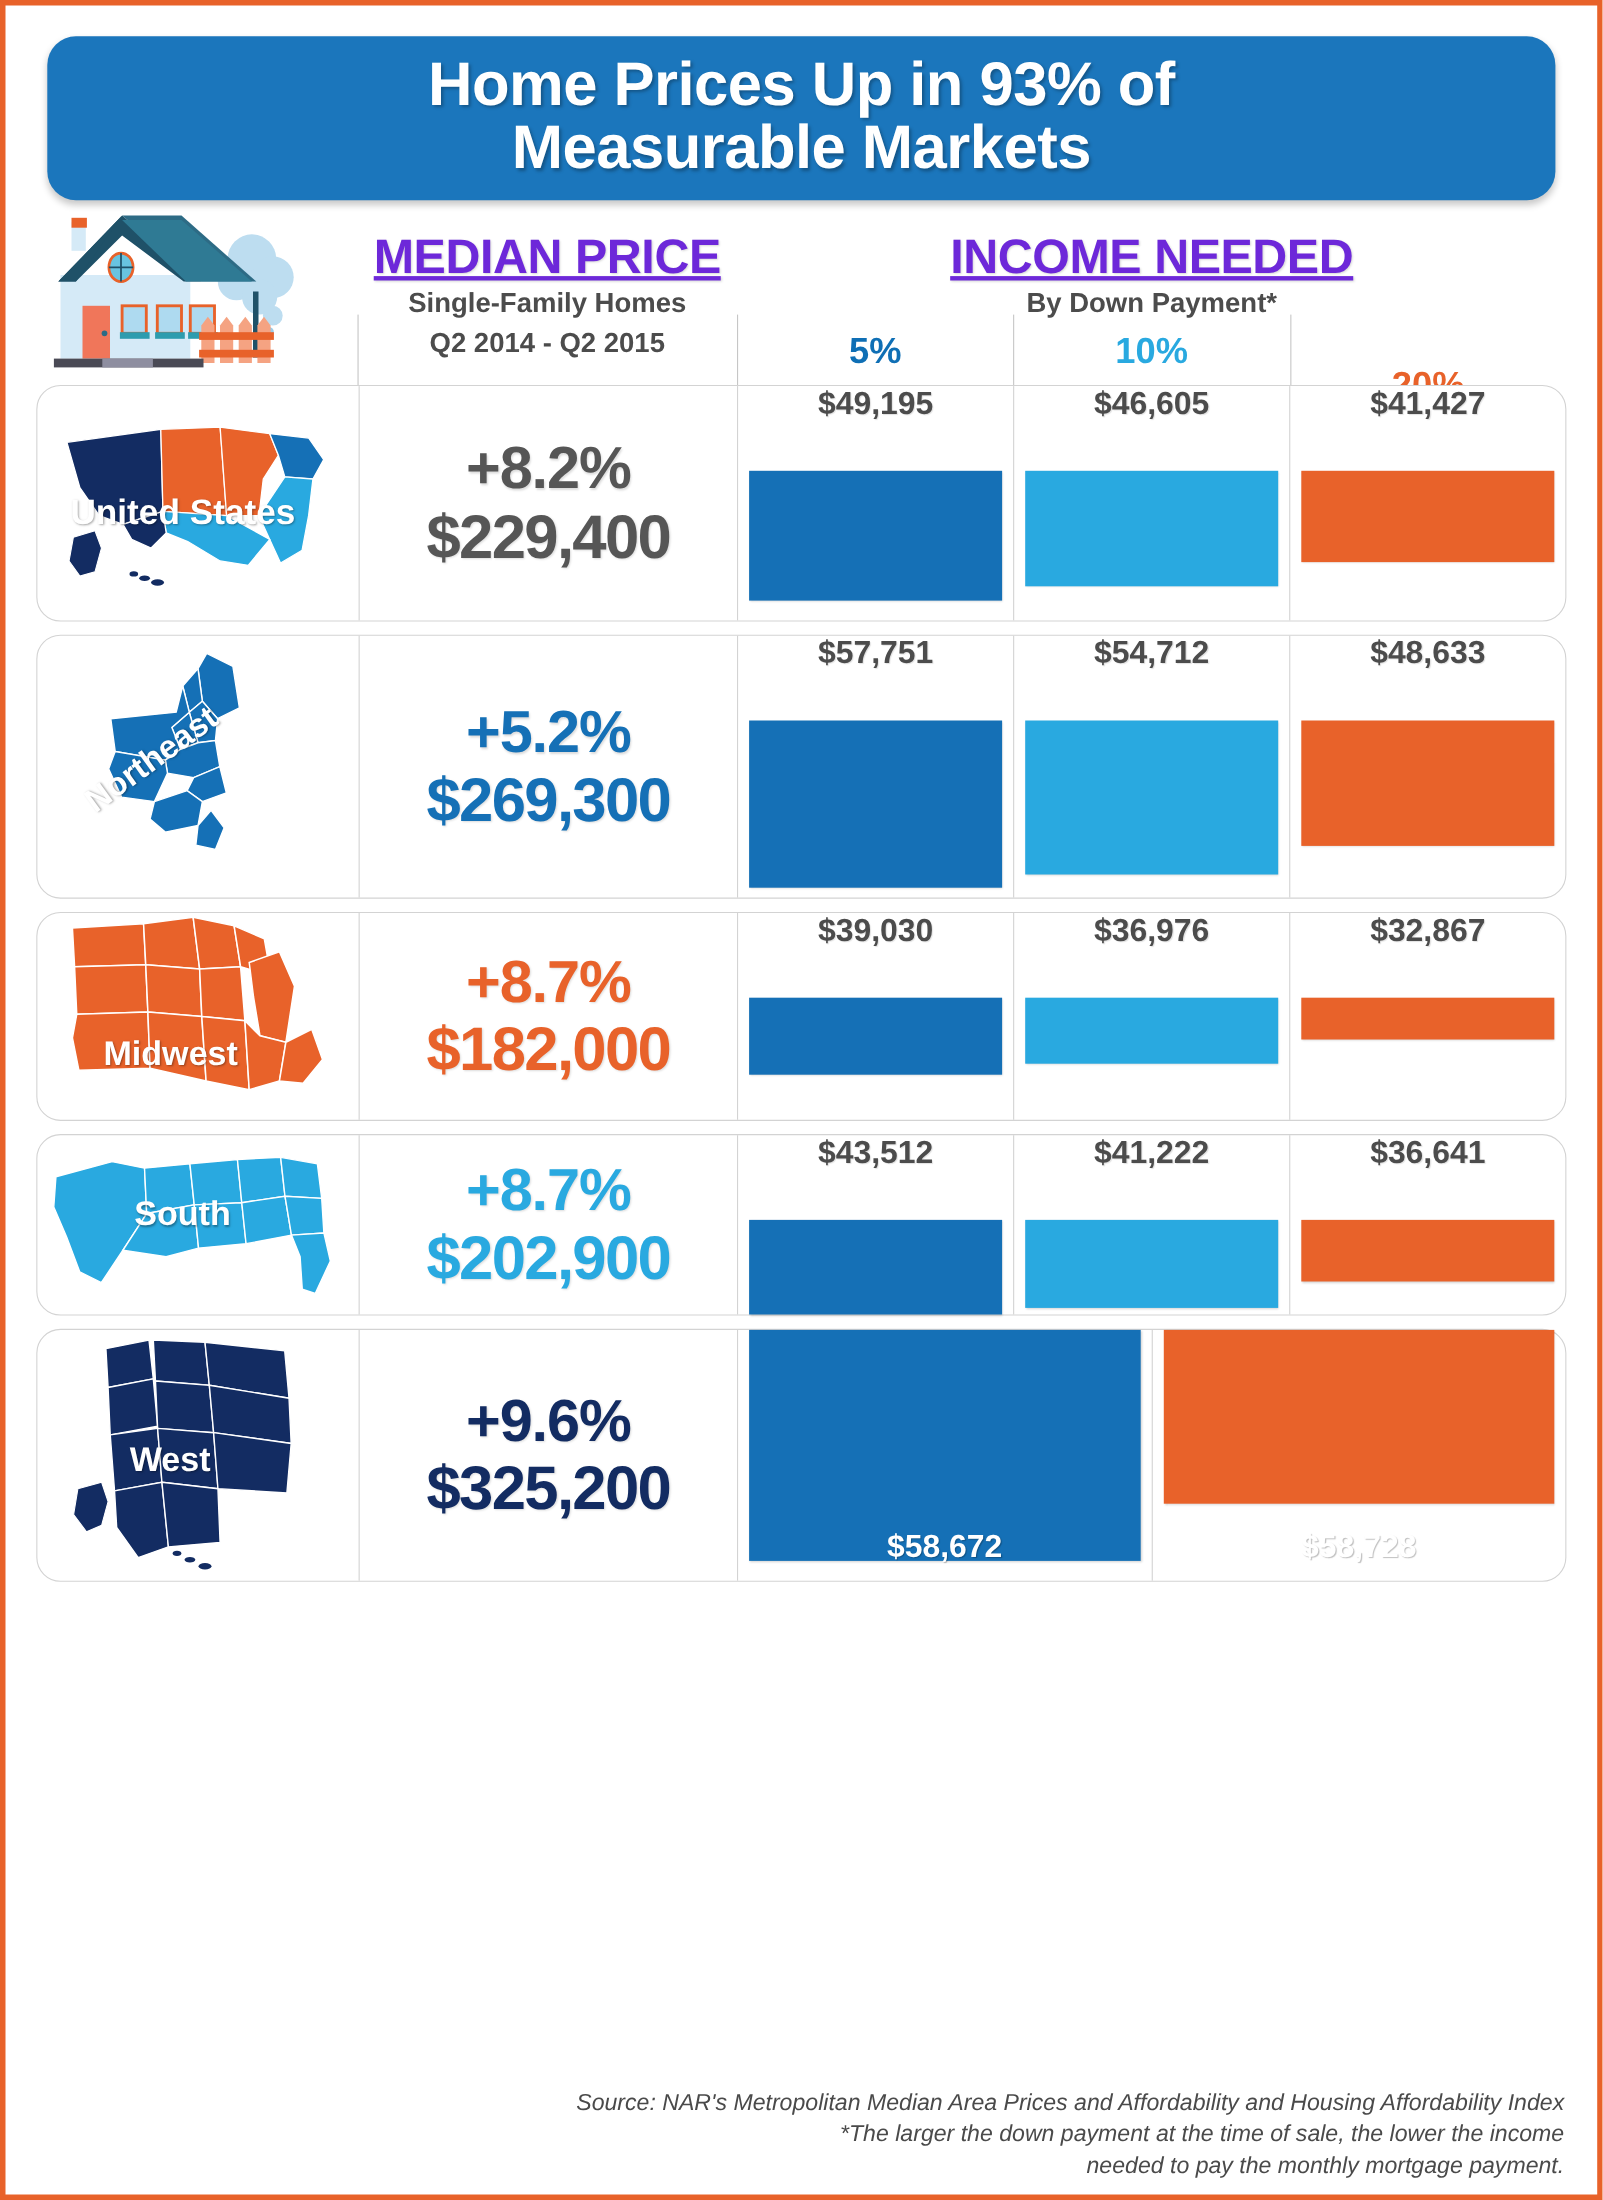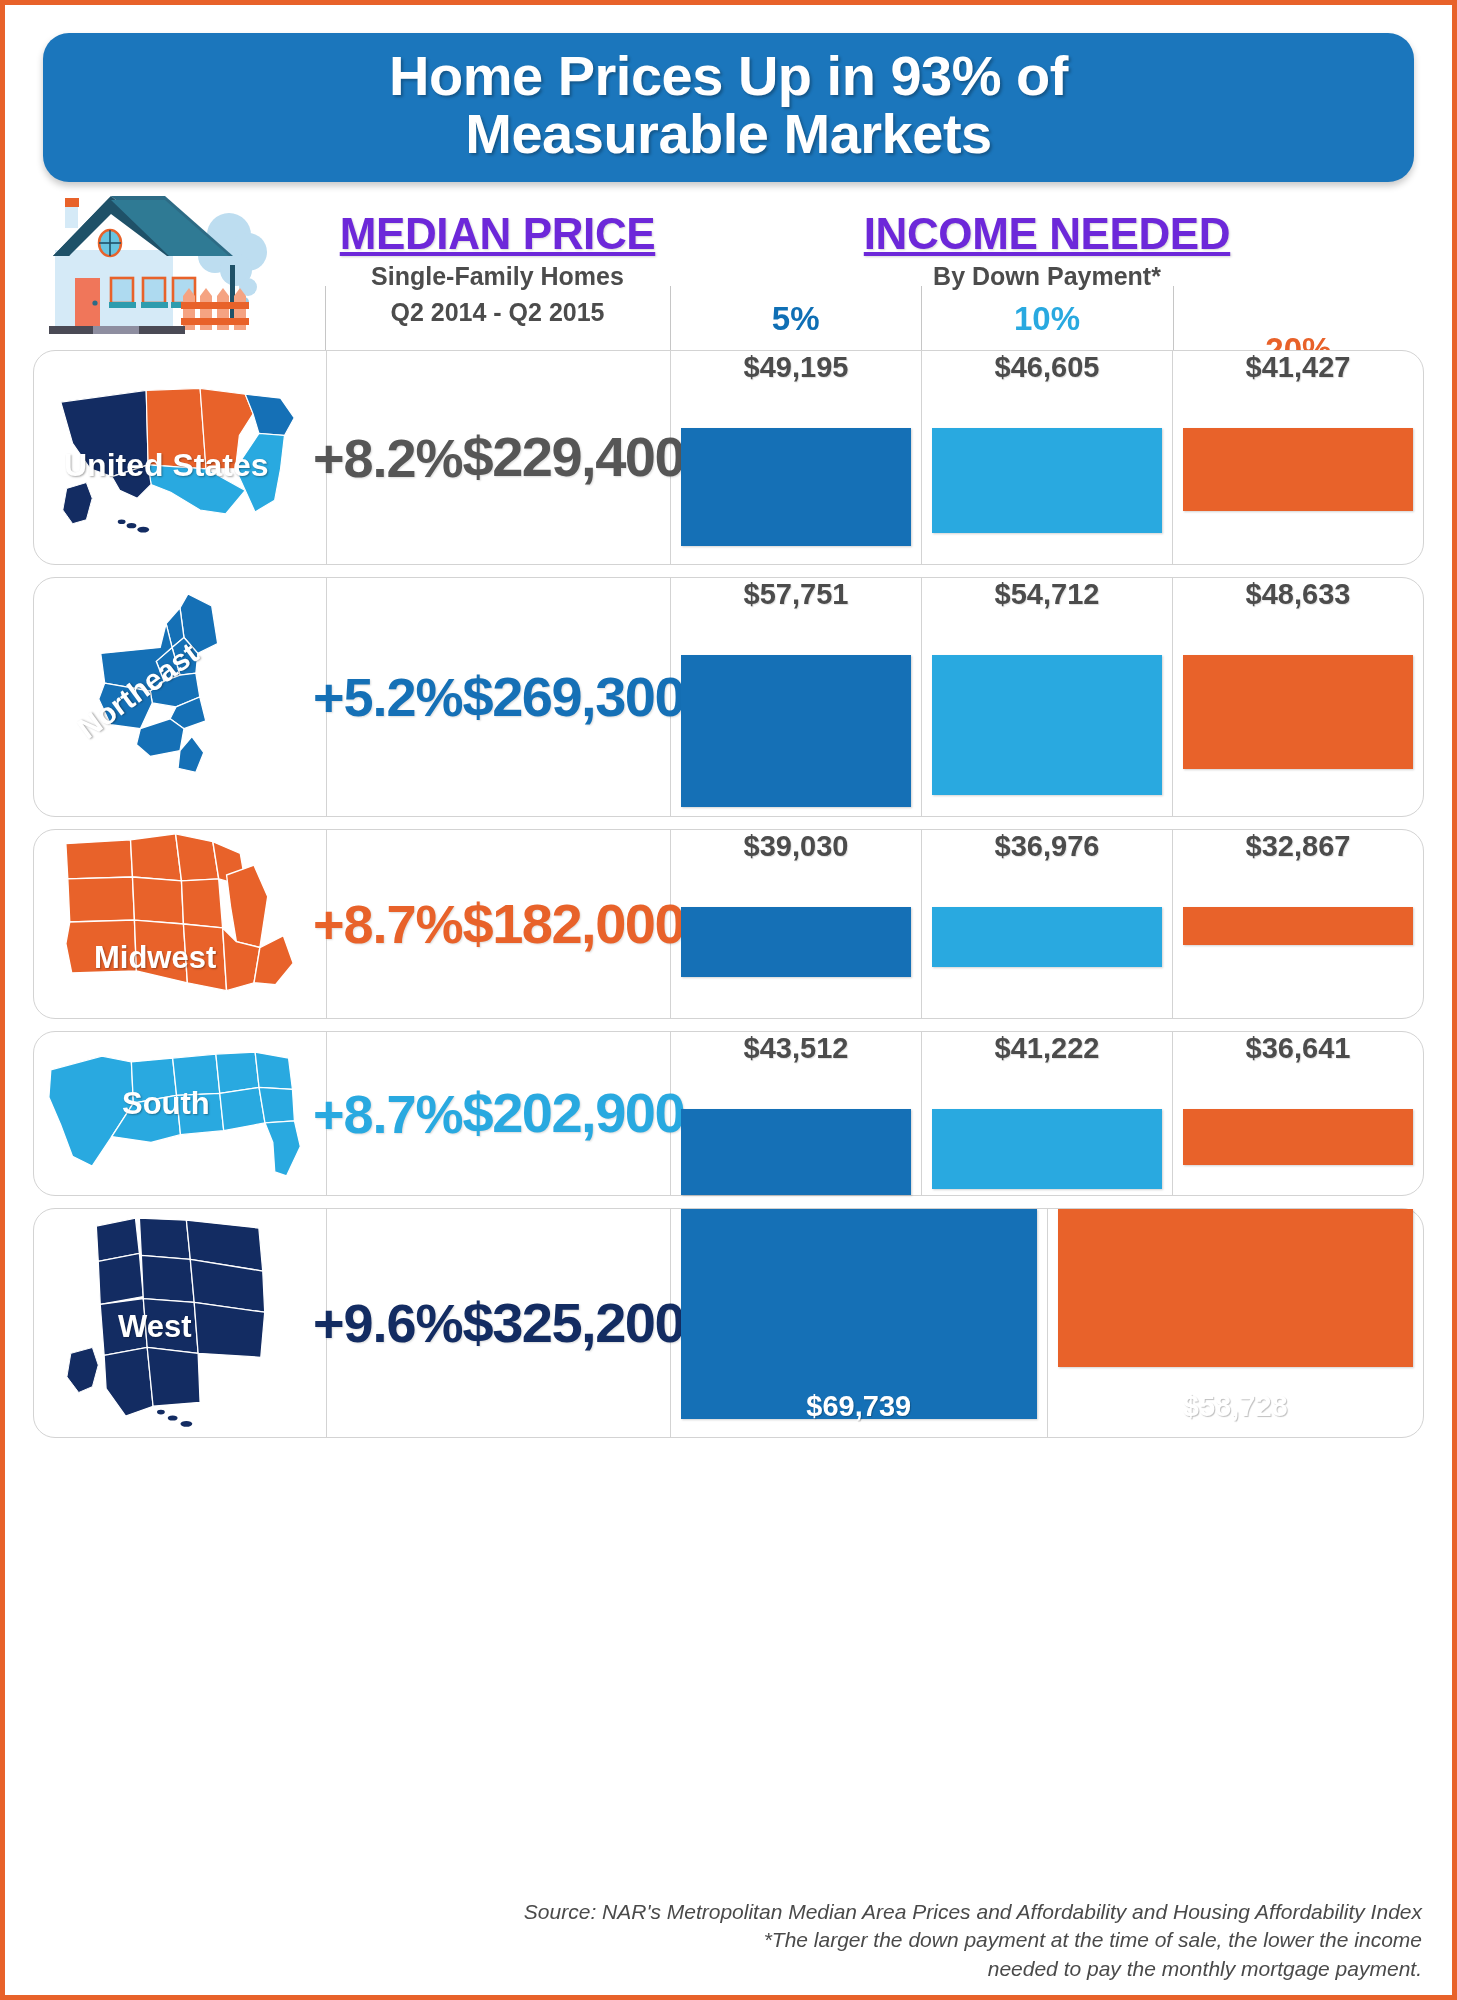--- a/index.html
+++ b/index.html
@@ -90,21 +90,21 @@
     background: #ffffff;
     margin-bottom: 12px;
     overflow: visible;
   }
   .row-map {
     width: 292px; position: relative;
     display: flex; align-items: center; justify-content: center;
   }
   .row-price {
     width: 345px;
-    display: flex; flex-direction: row;
+    display: flex; flex-direction: column;
     align-items: center; justify-content: center;
     border-left: 1px solid #D3D3D3;
     border-right: 1px solid #D3D3D3;
   }
   .pct-big {
     font-size: 54px; font-weight: bold; line-height: 1.12;
     letter-spacing: -1px;
     text-shadow: 1px 1px 2px rgba(0,0,0,.14);
   }
   .price-big {
@@ -443,21 +443,21 @@
       <div class="map-label" style="left:84px;top:100px;font-size:31px;">West</div>
     </div>
     <div class="row-price">
       <div class="pct-big clr-we">+9.6%</div>
       <div class="price-big clr-we">$325,200</div>
     </div>
     <div class="row-bars">
 
         <div class="bar-cell">
           <div class="bar c5" style="height:210px"></div>
-          <div class="bar-label inside">$69,739</div>
+          <div class="bar-label inside">$58,672</div>
         </div>
         <div class="bar-cell">
           <div class="bar c20" style="height:158px"></div>
           <div class="bar-label inside">$58,728</div>
         </div>
     </div>
   </div>
     </div>
 
   <div class="footer">

